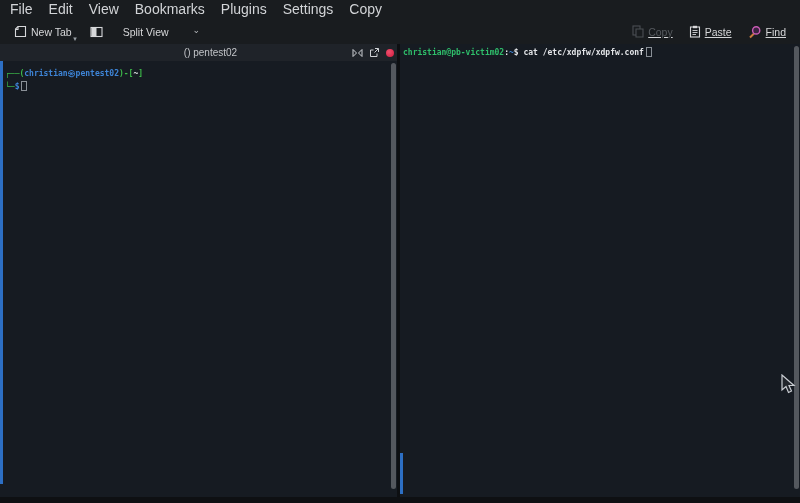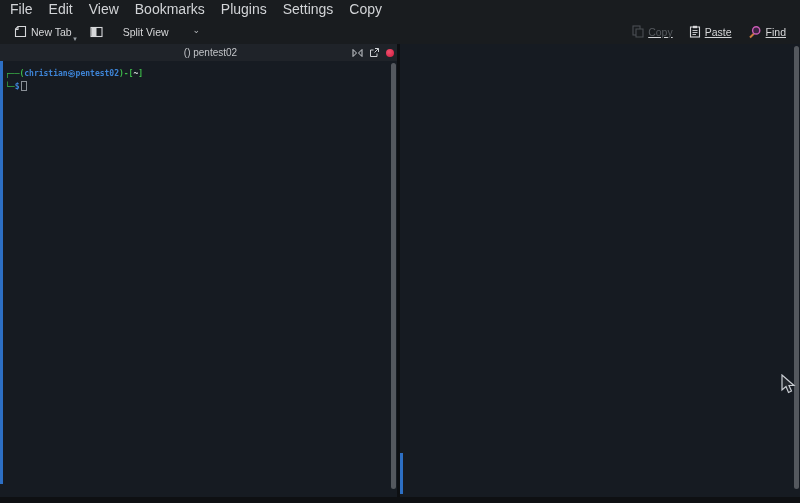--- a/index.html
+++ b/index.html
@@ -170,20 +170,21 @@
         <div class="tline"><span class="fg-green">┌──(</span><span class="fg-blue">christian㉿pentest02</span><span class="fg-green">)-[</span><span class="fg-white">~</span><span class="fg-green">]</span></div>
         <div class="tline"><span class="fg-green">└─</span><span class="fg-blue">$</span><span class="cursor-hollow"></span></div>
         <div class="vscrollbar"></div>
       </div>
     </div>
 
     <div class="divider"></div>
 
     <div class="pane pane-right">
       <div class="term term-right-pad">
+        <div class="tline"><span class="fg-green2">christian@pb-victim02</span><span class="fg-white">:</span><span class="fg-blue">~</span><span class="fg-white">$ </span><span class="fg-white">cat /etc/xdpfw/xdpfw.conf</span><span class="cursor-hollow"></span></div>
         <div class="accent-short"></div>
         <div class="vscrollbar"></div>
       </div>
     </div>
   </div>
 
   <div class="bottom-strip"></div>
 
   <svg class="mouse-cursor" width="16" height="22" viewBox="0 0 16 22">
     <polygon points="1,1 1,16 5,12.5 7.5,18.5 10.5,17 8,11.5 13,11.5" fill="#22262c" stroke="#c9cdd2" stroke-width="1.2"></polygon>

